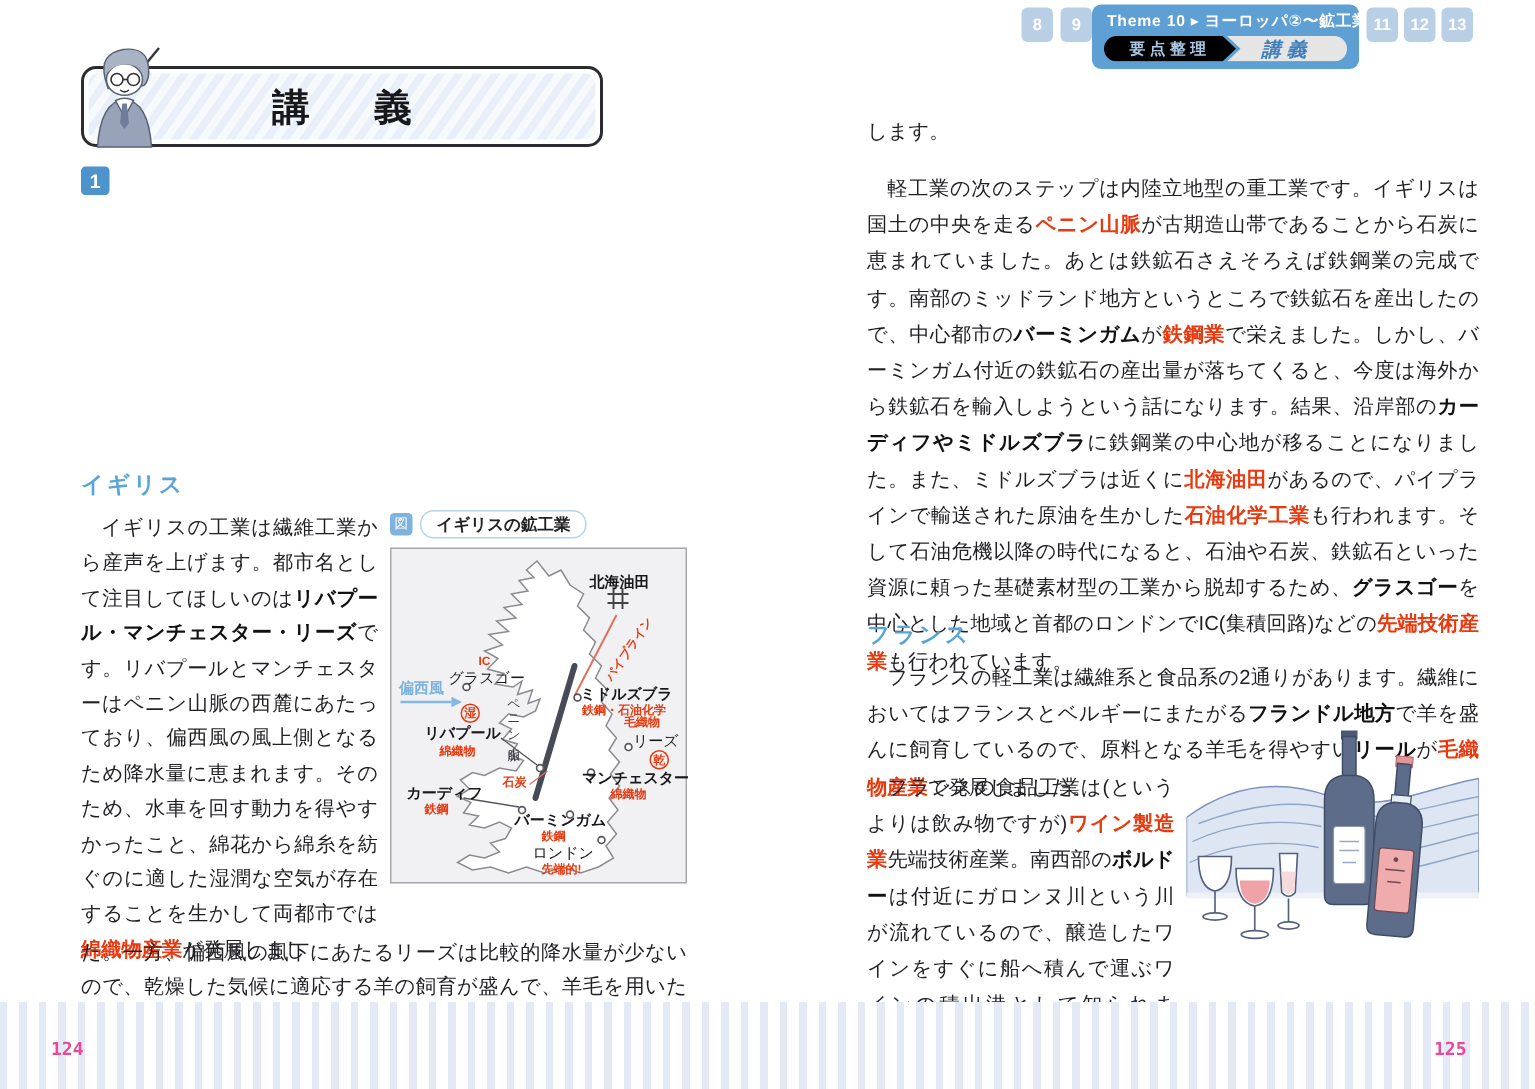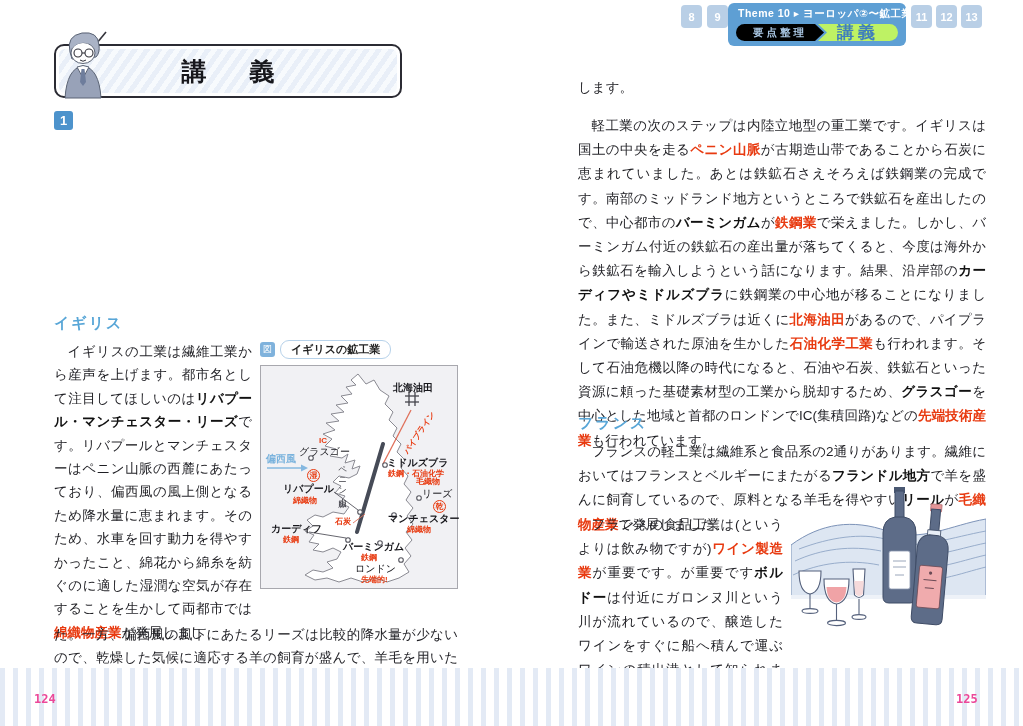--- a/index.html
+++ b/index.html
@@ -13,24 +13,24 @@
     justify-content:center; border-radius:4px; }
   .theme-tab { position:absolute; left:728px; top:3px; width:178px; height:43px;
     background:#5e9fd4; border-radius:6px; }
   .theme-title { color:#fff; font-size:10.5px; font-weight:bold; padding:4px 0 0 10px;
     white-space:nowrap; letter-spacing:0.5px; }
   .theme-row2 { display:flex; margin:3px 8px 0 8px; height:17px; }
   .pill-left { flex:0 0 88px; background:#000000; border-radius:9px 0 0 9px;
     clip-path:polygon(0 0, calc(100% - 9px) 0, 100% 50%, calc(100% - 9px) 100%, 0 100%);
     color:#a9c6e2; font-size:10.5px; font-weight:bold; display:flex; align-items:center;
     justify-content:center; letter-spacing:3px; }
-  .pill-right { flex:1; background:#bef264; border-radius:0 9px 9px 0; margin-left:-6px;
+  .pill-right { flex:1; background:#e5e5e5; border-radius:0 9px 9px 0; margin-left:-6px;
     clip-path:polygon(0 0, 100% 0, 100% 100%, 0 100%, 9px 50%);
-    color:#3f7fbc; font-size:17px; font-weight:bold; display:flex; align-items:center;
-    justify-content:center; letter-spacing:4px; }
+    color:#3f7fbc; font-size:13px; font-weight:bold; display:flex; align-items:center;
+    justify-content:center; letter-spacing:4px;font-style:italic; }
 
   
   .footer-stripes { position:absolute; left:0; bottom:0; width:1023px; height:58px;
     background:repeating-linear-gradient(90deg,#e3eaf5 0 5px,#ffffff 5px 13px); }
   .page-num { position:absolute; font-size:12px; font-weight:bold; color:#ec4899;
     font-family:"DejaVu Sans Mono","Liberation Mono",monospace; z-index:5; }
 
   
   .banner { position:absolute; left:54px; top:44px; width:348px; height:54px;
     border:2px solid #2b2b33; border-radius:10px; background:#fff; padding:3px; z-index:1; }
@@ -200,21 +200,21 @@
 
   <p class="uk-cont body-txt"><span class="seg-n">た。一方、偏西風の風下にあたるリーズは比較的降水量が少ないので、乾燥した気候に適応する羊の飼育が盛んで、羊毛を用いた</span><span class="seg-r">毛織物産業</span><span class="seg-n">が発展</span></p>
 
   <p class="r-topline body-txt">します。</p>
   <p class="r-para body-txt indent"><span class="seg-n">軽工業の次のステップは内陸立地型の重工業です。イギリスは国土の中央を走る</span><span class="seg-r">ペニン山脈</span><span class="seg-n">が古期造山帯であることから石炭に恵まれていました。あとは鉄鉱石さえそろえば鉄鋼業の完成です。南部のミッドランド地方というところで鉄鉱石を産出したので、中心都市の</span><span class="seg-b">バーミンガム</span><span class="seg-n">が</span><span class="seg-r">鉄鋼業</span><span class="seg-n">で栄えました。しかし、バーミンガム付近の鉄鉱石の産出量が落ちてくると、今度は海外から鉄鉱石を輸入しようという話になります。結果、沿岸部の</span><span class="seg-b">カーディフやミドルズブラ</span><span class="seg-n">に鉄鋼業の中心地が移ることになりました。また、ミドルズブラは近くに</span><span class="seg-r">北海油田</span><span class="seg-n">があるので、パイプラインで輸送された原油を生かした</span><span class="seg-r">石油化学工業</span><span class="seg-n">も行われます。そして石油危機以降の時代になると、石油や石炭、鉄鉱石といった資源に頼った基礎素材型の工業から脱却するため、</span><span class="seg-b">グラスゴー</span><span class="seg-n">を中心とした地域と首都のロンドンでIC(集積回路)などの</span><span class="seg-r">先端技術産業</span><span class="seg-n">も行われています。</span></p>
 
   <div class="country-head fr-head" style="position:absolute;">フランス</div>
   <p class="fr-para body-txt indent"><span class="seg-n">フランスの軽工業は繊維系と食品系の2通りがあります。繊維においてはフランスとベルギーにまたがる</span><span class="seg-b">フランドル地方</span><span class="seg-n">で羊を盛んに飼育しているので、原料となる羊毛を得やすい</span><span class="seg-b">リール</span><span class="seg-n">が</span><span class="seg-r">毛織物産業</span><span class="seg-n">で発展しました。</span></p>
 
   <div class="fr-cols">
-    <p class="fr-text body-txt indent"><span class="seg-n">フランスの食品工業は(というよりは飲み物ですが)</span><span class="seg-r">ワイン製造業</span><span class="seg-n">が重要です。が重要です</span><span class="seg-b">ボルドー</span><span class="seg-n">は付近にガロンヌ川という川が流れているので、醸造したワインをすぐに船へ積んで運ぶワインの積出港として知られます。あとは、首</span></p>
+    <p class="fr-text body-txt indent"><span class="seg-n">フランスの食品工業は(というよりは飲み物ですが)</span><span class="seg-r">ワイン製造業</span><span class="seg-n">先端技術産業。南西部の</span><span class="seg-b">ボルドー</span><span class="seg-n">は付近にガロンヌ川という川が流れているので、醸造したワインをすぐに船へ積んで運ぶワインの積出港として知られます。あとは、首</span></p>
     <div class="fr-art">
       <div class="wine">
         <svg width="195" height="170" viewBox="0 0 195 170">
           <path d="M0,60 C30,38 62,34 96,46 C130,58 160,40 195,34 L195,112 L0,112 Z" fill="#dde6f2" stroke="#7d93b8" stroke-width="1"></path>
           <path d="M8,64 C40,52 70,48 94,54" fill="none" stroke="#90a6c6" stroke-width="0.9"></path>
           <path d="M4,76 C30,64 60,60 90,66" fill="none" stroke="#90a6c6" stroke-width="0.9"></path>
           <path d="M2,90 C28,78 58,74 88,80" fill="none" stroke="#90a6c6" stroke-width="0.9"></path>
           <path d="M100,58 C130,64 162,52 195,46" fill="none" stroke="#90a6c6" stroke-width="0.9"></path>
           <path d="M104,70 C135,76 165,64 195,58" fill="none" stroke="#90a6c6" stroke-width="0.9"></path>
           <path d="M108,82 C140,88 168,76 195,70" fill="none" stroke="#90a6c6" stroke-width="0.9"></path>

